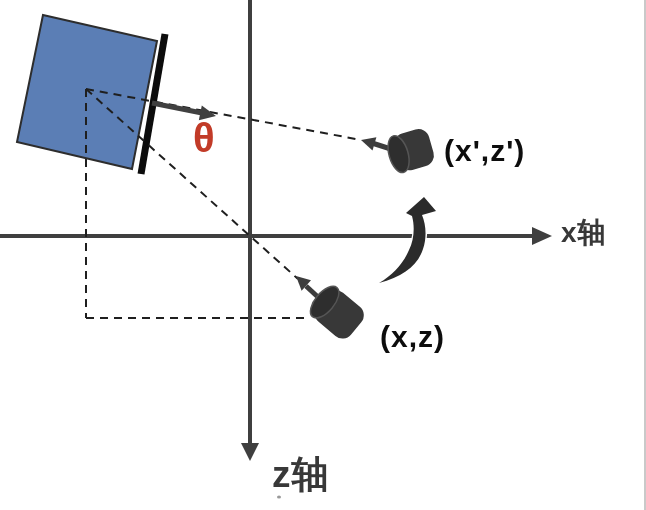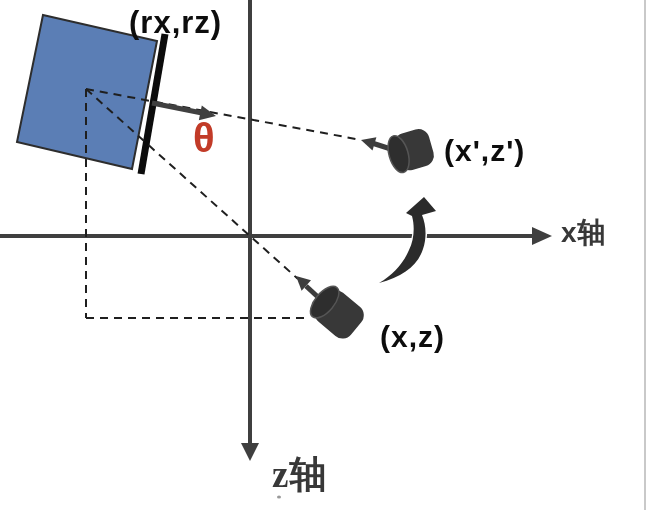--- a/index.html
+++ b/index.html
@@ -18,21 +18,21 @@
     color:#0d0d0d;
     white-space:nowrap;
     letter-spacing:1px;
   }
   .lbl-coord{font-size:30px;}
   .lbl-rxrz{left:129px;top:7px;font-size:31px;}
   .lbl-xpzp{left:444px;top:136px;}
   .lbl-xz{left:380px;top:322px;}
   .lbl-theta{left:193px;top:118px;font-size:40px;color:#c23b28;}
   .lbl-xaxis{left:561px;top:219px;font-size:28px;color:#383838;}
-  .lbl-zaxis{left:272px;top:456px;font-size:37px;color:#383838;font-family:Liberation Serif, serif;}
+  .lbl-zaxis{left:272px;top:456px;font-size:37px;color:#383838;}
 </style>
 </head>
 <body>
 
 <div class="stage">
 
   <svg width="646" height="510" viewBox="0 0 646 510">
 
     <polygon points="43,15 157,41 132,169 17,142" stroke="#2d2d2d" stroke-width="2" fill="#5b7eb5"></polygon>
 
@@ -79,19 +79,18 @@
         <rect x="-23" y="-19" width="44" height="38" rx="11" fill="#383838"></rect>
         <ellipse cx="-20" cy="0" rx="9.5" ry="19" fill="#2e2e2e" stroke="#555555" stroke-width="1.5"></ellipse>
       </g>
     </g>
 
     <ellipse cx="279" cy="497" rx="2" ry="1.5" fill="#999999"></ellipse>
 
     <rect x="644" y="0" width="2" height="510" fill="#c9c9c9"></rect>
   </svg>
 
-  <div class="lbl lbl-rxrz">(rx,rz)</div>
   <div class="lbl lbl-coord lbl-xpzp">(x',z')</div>
   <div class="lbl lbl-coord lbl-xz">(x,z)</div>
   <div class="lbl lbl-theta">θ</div>
   <div class="lbl lbl-xaxis">x轴</div>
   <div class="lbl lbl-zaxis">z轴</div>
 </div>
 
 </body></html>

